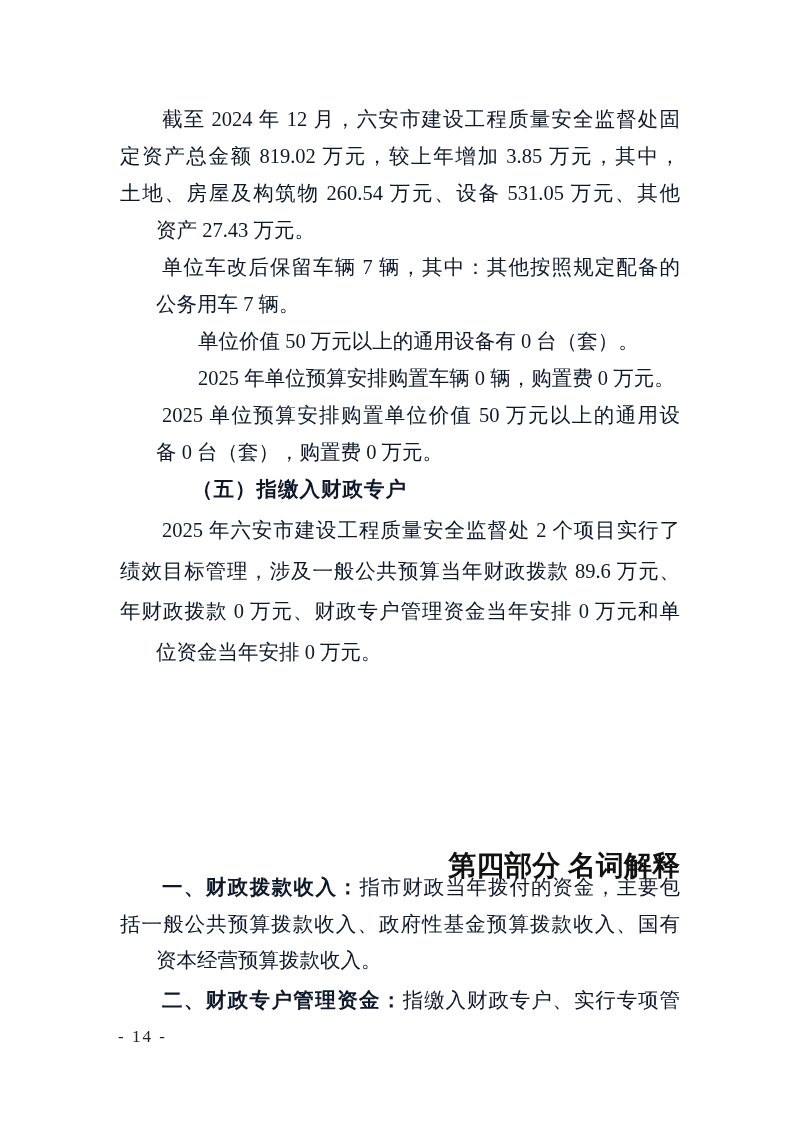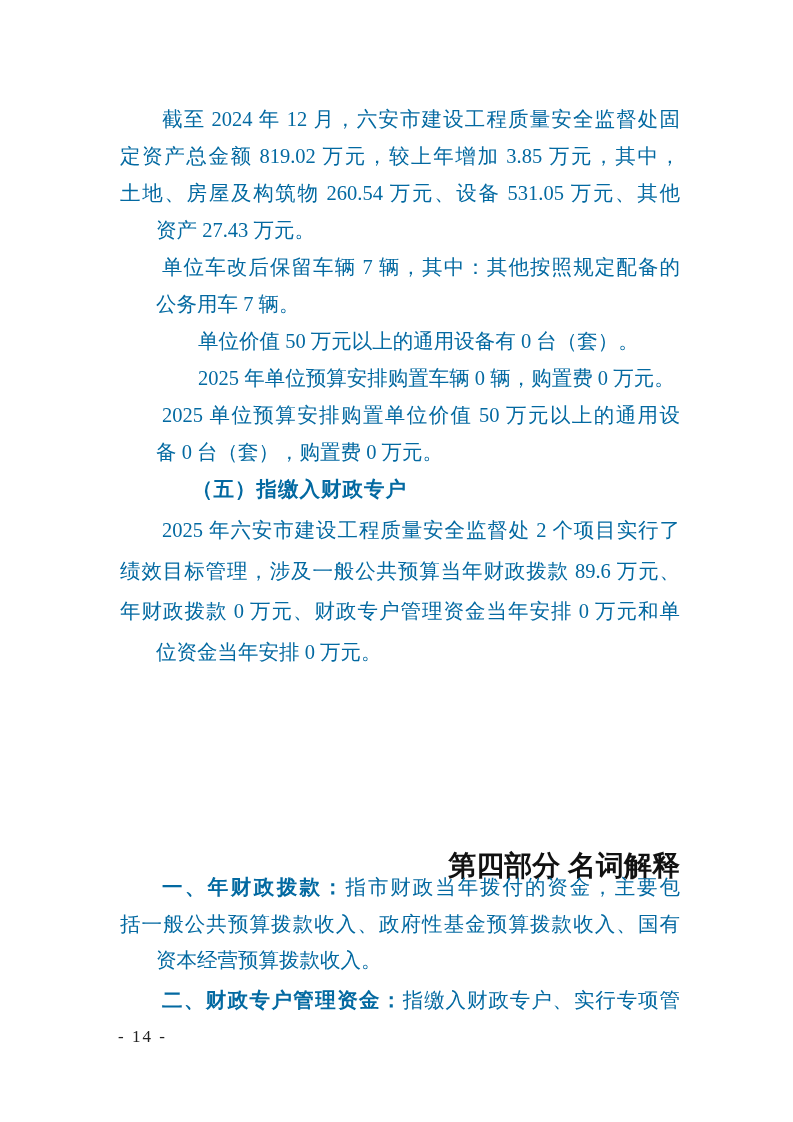--- a/index.html
+++ b/index.html
@@ -14,21 +14,21 @@
     background: #ffffff;
     overflow: hidden;
     color: #141414;
   }
   .block {
     position: absolute;
     left: 120px;
     width: 560px;
     font-family: "Liberation Serif", "DejaVu Serif", serif;
     font-size: 20.5px;
-    color: #0369a1;
+    color: #0f172a;
   }
   .ln {
     text-align: justify;
     text-align-last: justify;
   }
   .ln.last {
     text-align: justify;
     text-align-last: left;
     margin-left: 36px;
   }
@@ -103,21 +103,21 @@
   <section class="block blockP6">
     <div class="ln ind">2025 年六安市建设工程质量安全监督处 2 个项目实行了</div>
     <div class="ln">绩效目标管理，涉及一般公共预算当年财政拨款 89.6 万元、</div>
     <div class="ln">年财政拨款 0 万元、财政专户管理资金当年安排 0 万元和单</div>
     <div class="ln last">位资金当年安排 0 万元。</div>
   </section>
 
   <h1 class="part-title">第四部分  名词解释</h1>
 
   <section class="block blockT1">
-    <div class="ln ind"><span class="lead">一、年财政拨款：</span><span>指市财政当年拨付的资金，主要包</span></div>
+    <div class="ln ind"><span class="lead">一、财政拨款收入：</span><span>指市财政当年拨付的资金，主要包</span></div>
     <div class="ln">括一般公共预算拨款收入、政府性基金预算拨款收入、国有</div>
     <div class="ln last">资本经营预算拨款收入。</div>
   </section>
 
   <section class="block blockT2">
     <div class="ln ind"><span class="lead">二、财政专户管理资金：</span><span>指缴入财政专户、实行专项管</span></div>
   </section>
 
   <div class="page-number">- 14 -</div>
 

